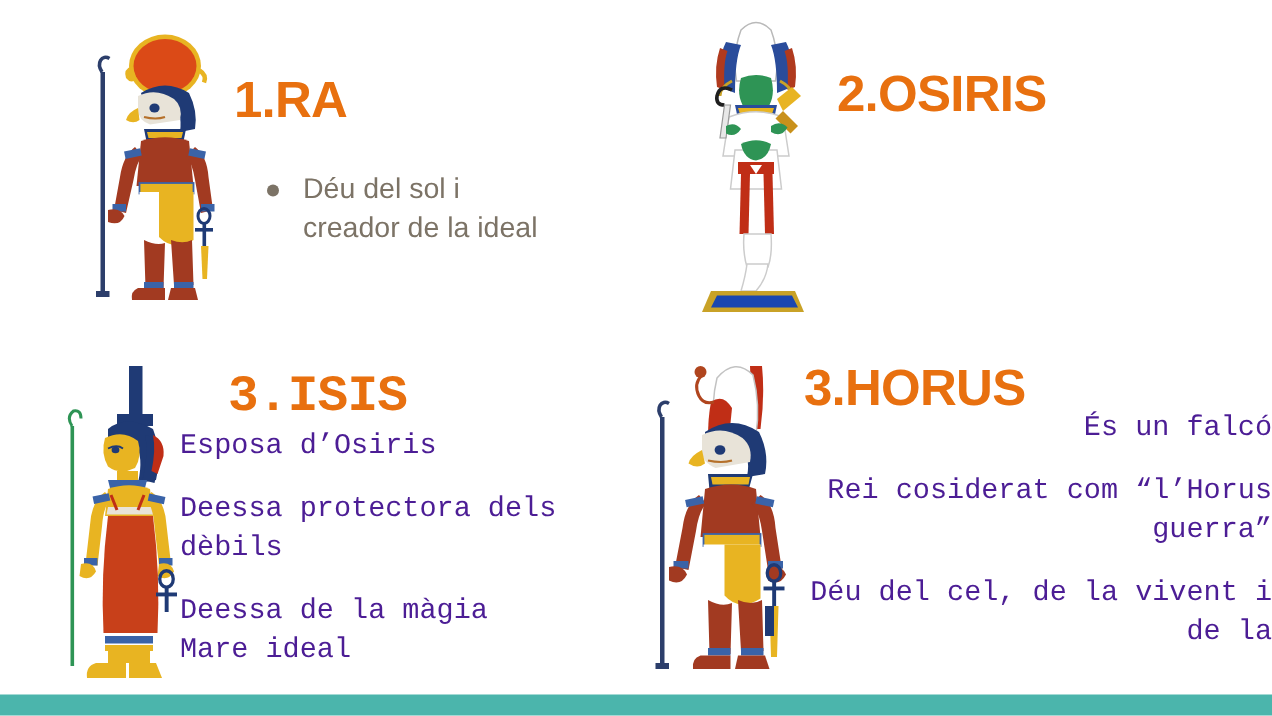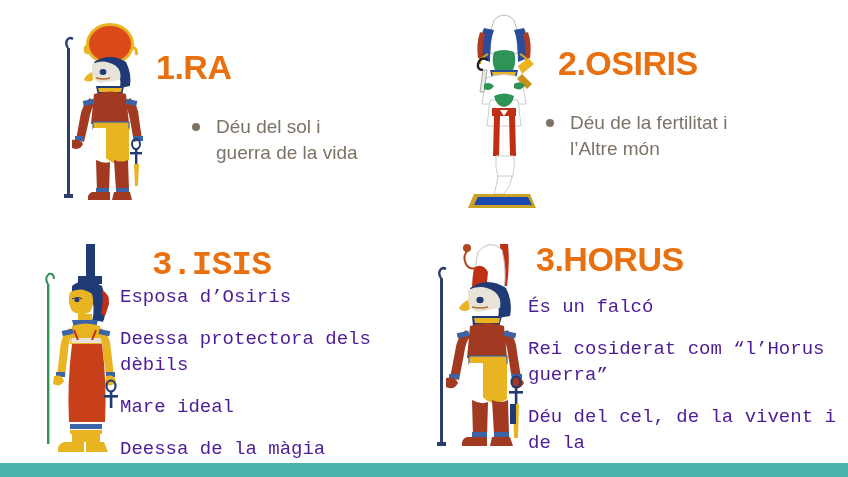--- a/index.html
+++ b/index.html
@@ -119,23 +119,23 @@
           <ellipse cx="90" cy="130" rx="4" ry="5" fill="none" stroke="#1F3A75" stroke-width="2"></ellipse>
           <rect x="89" y="135" width="2.4" height="16" fill="#1F3A75"></rect>
           <rect x="84" y="138" width="12" height="2.4" fill="#1F3A75"></rect>
           <path d="M88 150 l5 0 l-1 22 l-3 0 z" fill="#E8B422"></path>
         </g>
       </svg>
     </div>
 
     <div class="heading" style="left:156px;top:50px;">1.RA</div>
 
-    <ul class="bullet-list" style="left:188px;top:114px;width:240px;">
+    <ul class="bullet-list" style="left:174px;top:114px;width:240px;">
       <li class="bullet-item"><span class="dot"></span><span>Déu del sol i</span></li>
-      <li class="bullet-item" style="padding-left:28px;"><span>guerra de la vida</span></li>
+      <li class="bullet-item" style="padding-left:28px;"><span>creador de la ideal</span></li>
     </ul>
   </div>
 
   <div class="panel" style="left:424px;top:0;width:424px;height:238px;">
 
     <div class="figure" style="left:30px;top:8px;width:100px;height:205px;">
       <svg width="100" height="205" viewBox="0 0 100 205" xmlns="http://www.w3.org/2000/svg">
 
         <path d="M40 12 q10 -10 20 0 q6 16 3 34 l-26 0 q-3 -18 3 -34 z" fill="#FFFFFF" stroke="#B9B9B9" stroke-width="1"></path>
 
@@ -184,24 +184,20 @@
 
         <g>
           <path d="M20 186 l56 0 l6 14 l-68 0 z" fill="#C9A227"></path>
           <path d="M24 189 l50 0 l4 8 l-58 0 z" fill="#1A47B0"></path>
         </g>
       </svg>
     </div>
 
     <div class="heading" style="left:134px;top:46px;text-align:center;">2.OSIRIS</div>
 
-    <ul class="bullet-list" style="left:118px;top:110px;width:270px;">
-      <li class="bullet-item"><span class="dot"></span><span>Déu de la fertilitat i</span></li>
-      <li class="bullet-item"><span>l’Altre món</span></li>
-    </ul>
   </div>
 
   <div class="panel" style="left:0;top:238px;width:424px;height:226px;">
 
     <div class="figure" style="left:44px;top:4px;width:100px;height:218px;">
       <svg width="100" height="218" viewBox="0 0 100 218" xmlns="http://www.w3.org/2000/svg">
 
         <rect x="42" y="2" width="9" height="36" fill="#1F3A75"></rect>
         <rect x="34" y="34" width="24" height="8" fill="#1F3A75"></rect>
 
@@ -252,22 +248,22 @@
         <rect x="3" y="42" width="2.4" height="160" fill="#2E9455"></rect>
         <path d="M4 42 q-4 -6 1 -10 q5 -1 5 5" stroke="#2E9455" stroke-width="2" fill="none"></path>
       </svg>
     </div>
 
     <div class="heading" style="left:152px;top:10px;font-family:Liberation Mono, monospace;">3.ISIS</div>
 
     <div style="position:absolute;left:120px;top:46px;width:300px;">
       <div class="plain-line" style="position:static;margin-bottom:16px;">Esposa d’Osiris</div>
       <div class="plain-line" style="position:static;margin-bottom:16px;">Deessa protectora dels dèbils</div>
+      <div class="plain-line" style="position:static;">Deessa de la màgia</div>
       <div class="plain-line" style="position:static;margin-bottom:16px;">Mare ideal</div>
-      <div class="plain-line" style="position:static;">Deessa de la màgia</div>
     </div>
   </div>
 
   <div class="panel" style="left:424px;top:238px;width:424px;height:226px;">
 
     <div class="figure" style="left:10px;top:-2px;width:110px;height:226px;">
       <svg width="110" height="226" viewBox="0 0 110 226" xmlns="http://www.w3.org/2000/svg">
 
         <g>
           <rect x="6" y="42" width="3" height="168" fill="#2C3E6B"></rect>
@@ -325,21 +321,21 @@
           <rect x="80.8" y="152" width="2.6" height="16" fill="#1F3A75"></rect>
           <rect x="75" y="155" width="14" height="2.6" fill="#1F3A75"></rect>
           <path d="M79 168 l6 0 l-1 34 l-4 0z" fill="#E8B422"></path>
           <path d="M76 168 l6 0 l0 20 l-6 0z" fill="#1F3A75"></path>
         </g>
       </svg>
     </div>
 
     <div class="heading" style="left:112px;top:4px;">3.HORUS</div>
 
-    <div style="position:absolute;left:104px;top:56px;width:320px;">
+    <div style="position:absolute;left:104px;top:34px;width:320px;text-align:right;">
       <div class="plain-line" style="position:static;margin-bottom:16px;">És un falcó</div>
       <div class="plain-line" style="position:static;">Rei cosiderat com “l’Horus</div>
       <div class="plain-line" style="position:static;margin-bottom:16px;">guerra”</div>
       <div class="plain-line" style="position:static;">Déu del cel, de la vivent i de la</div>
     </div>
   </div>
 
   <div class="bottom-bar"></div>
 </div>
 

